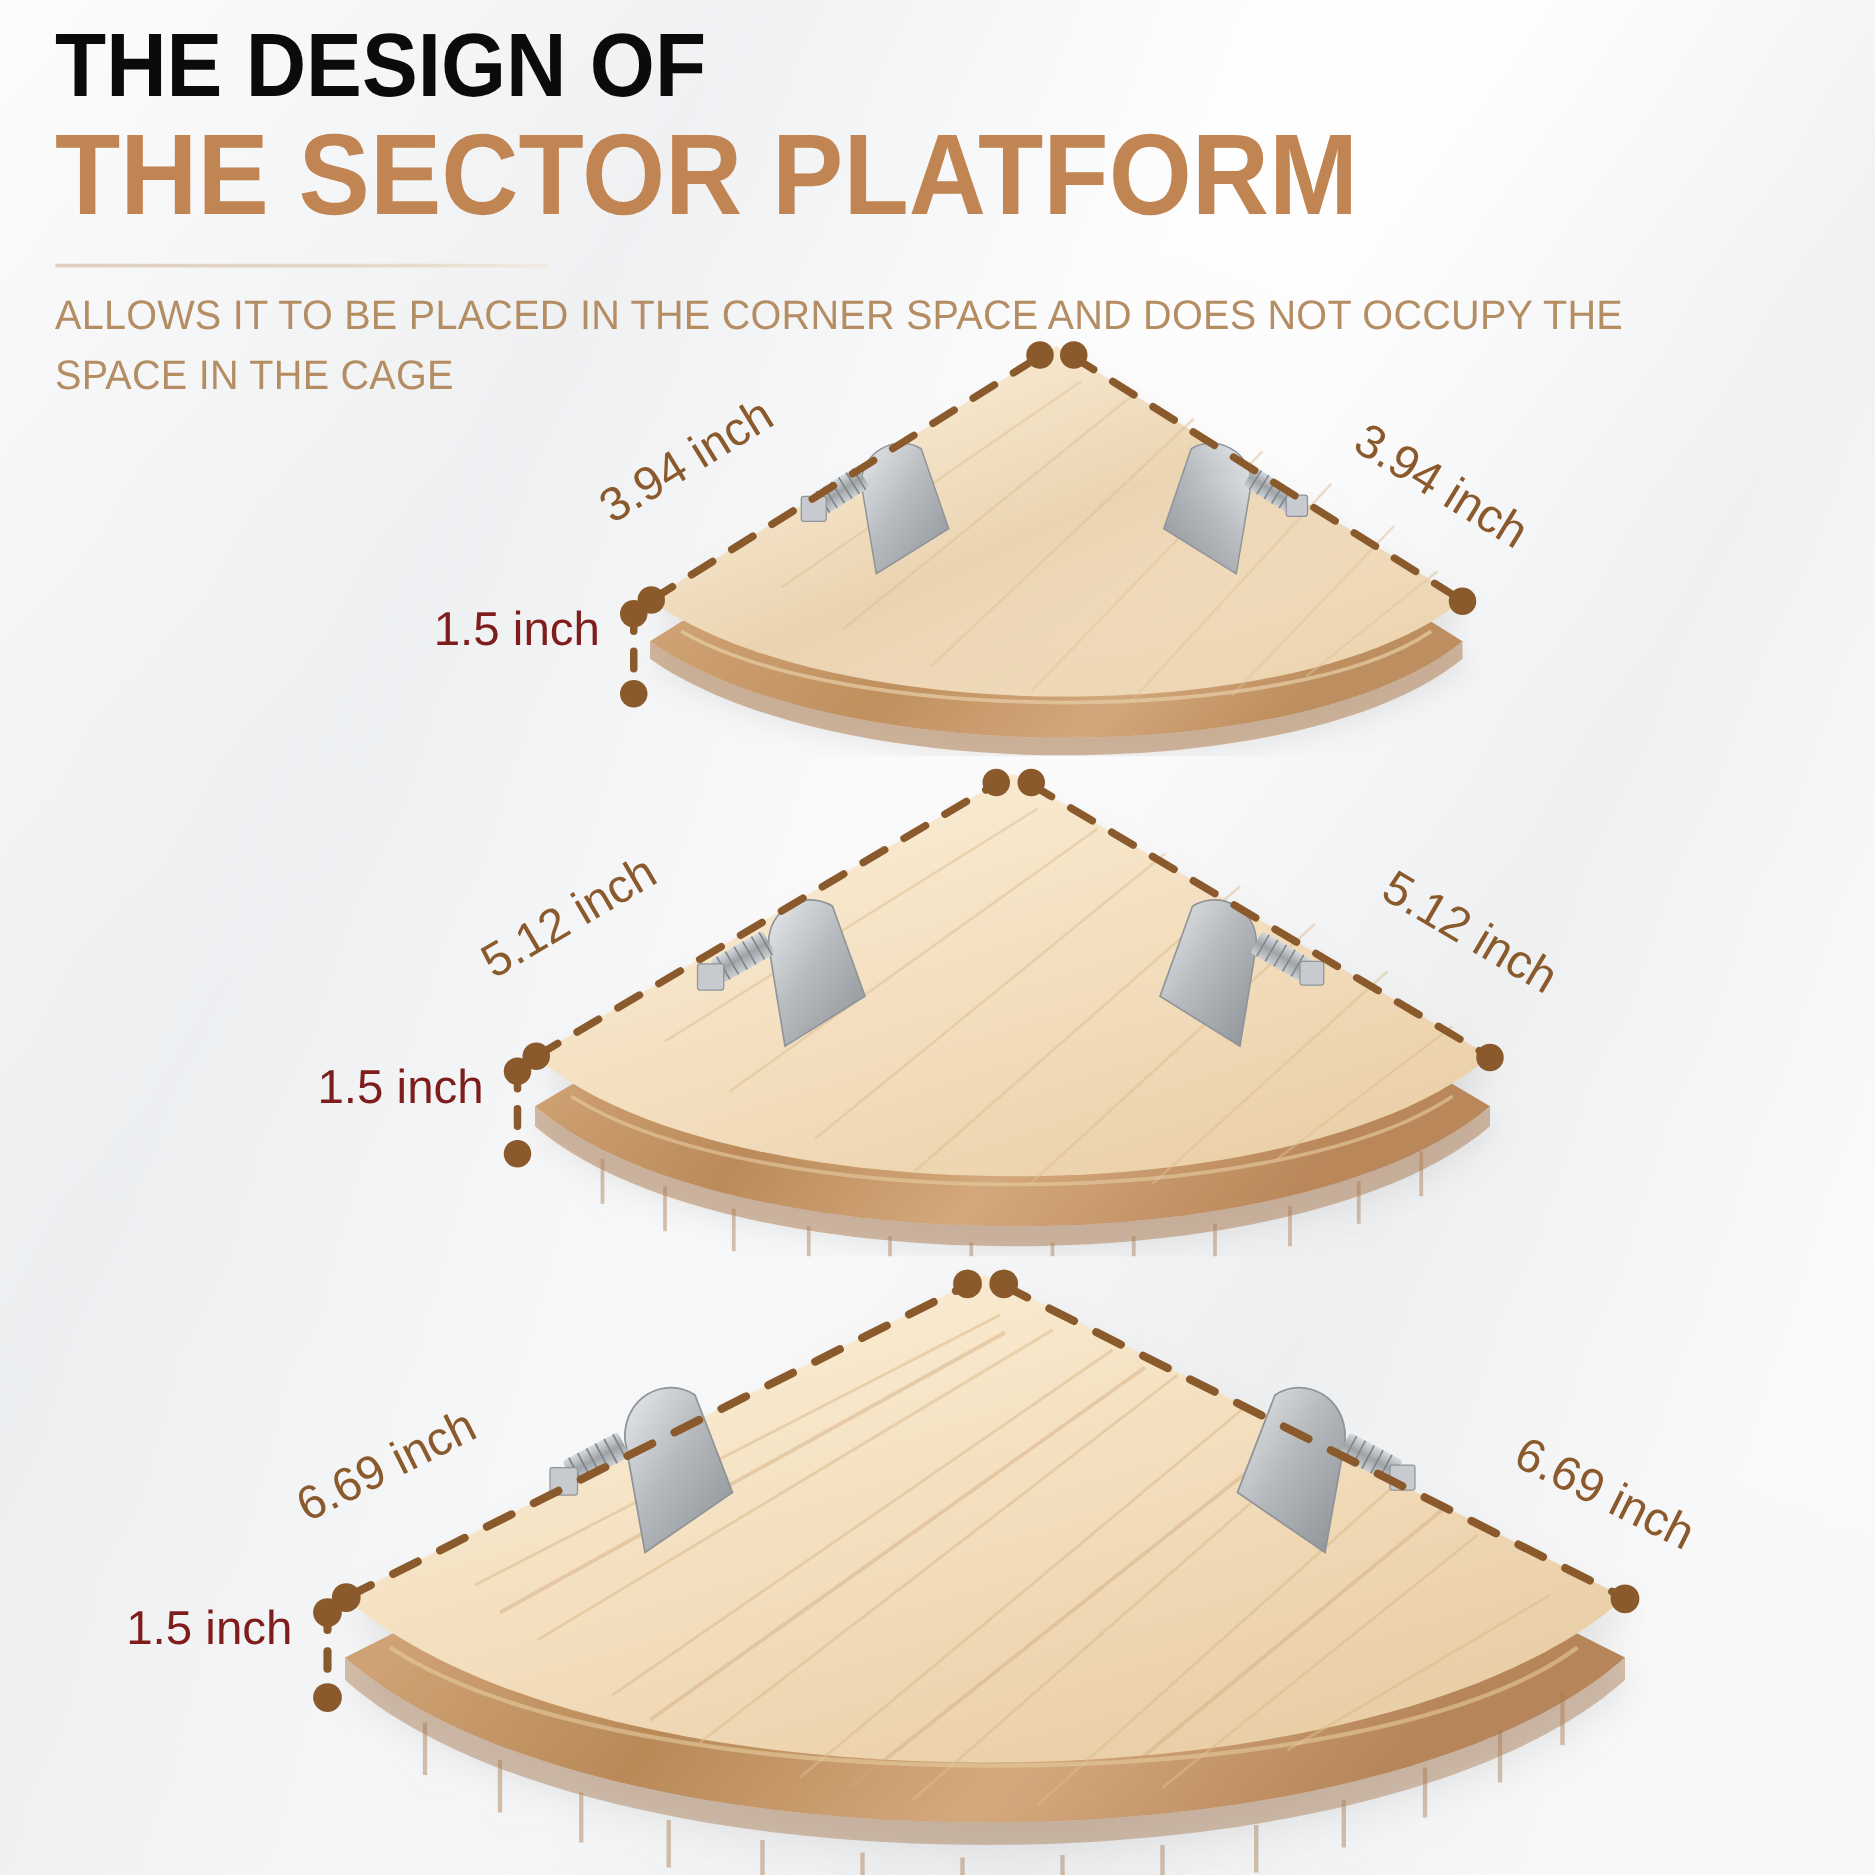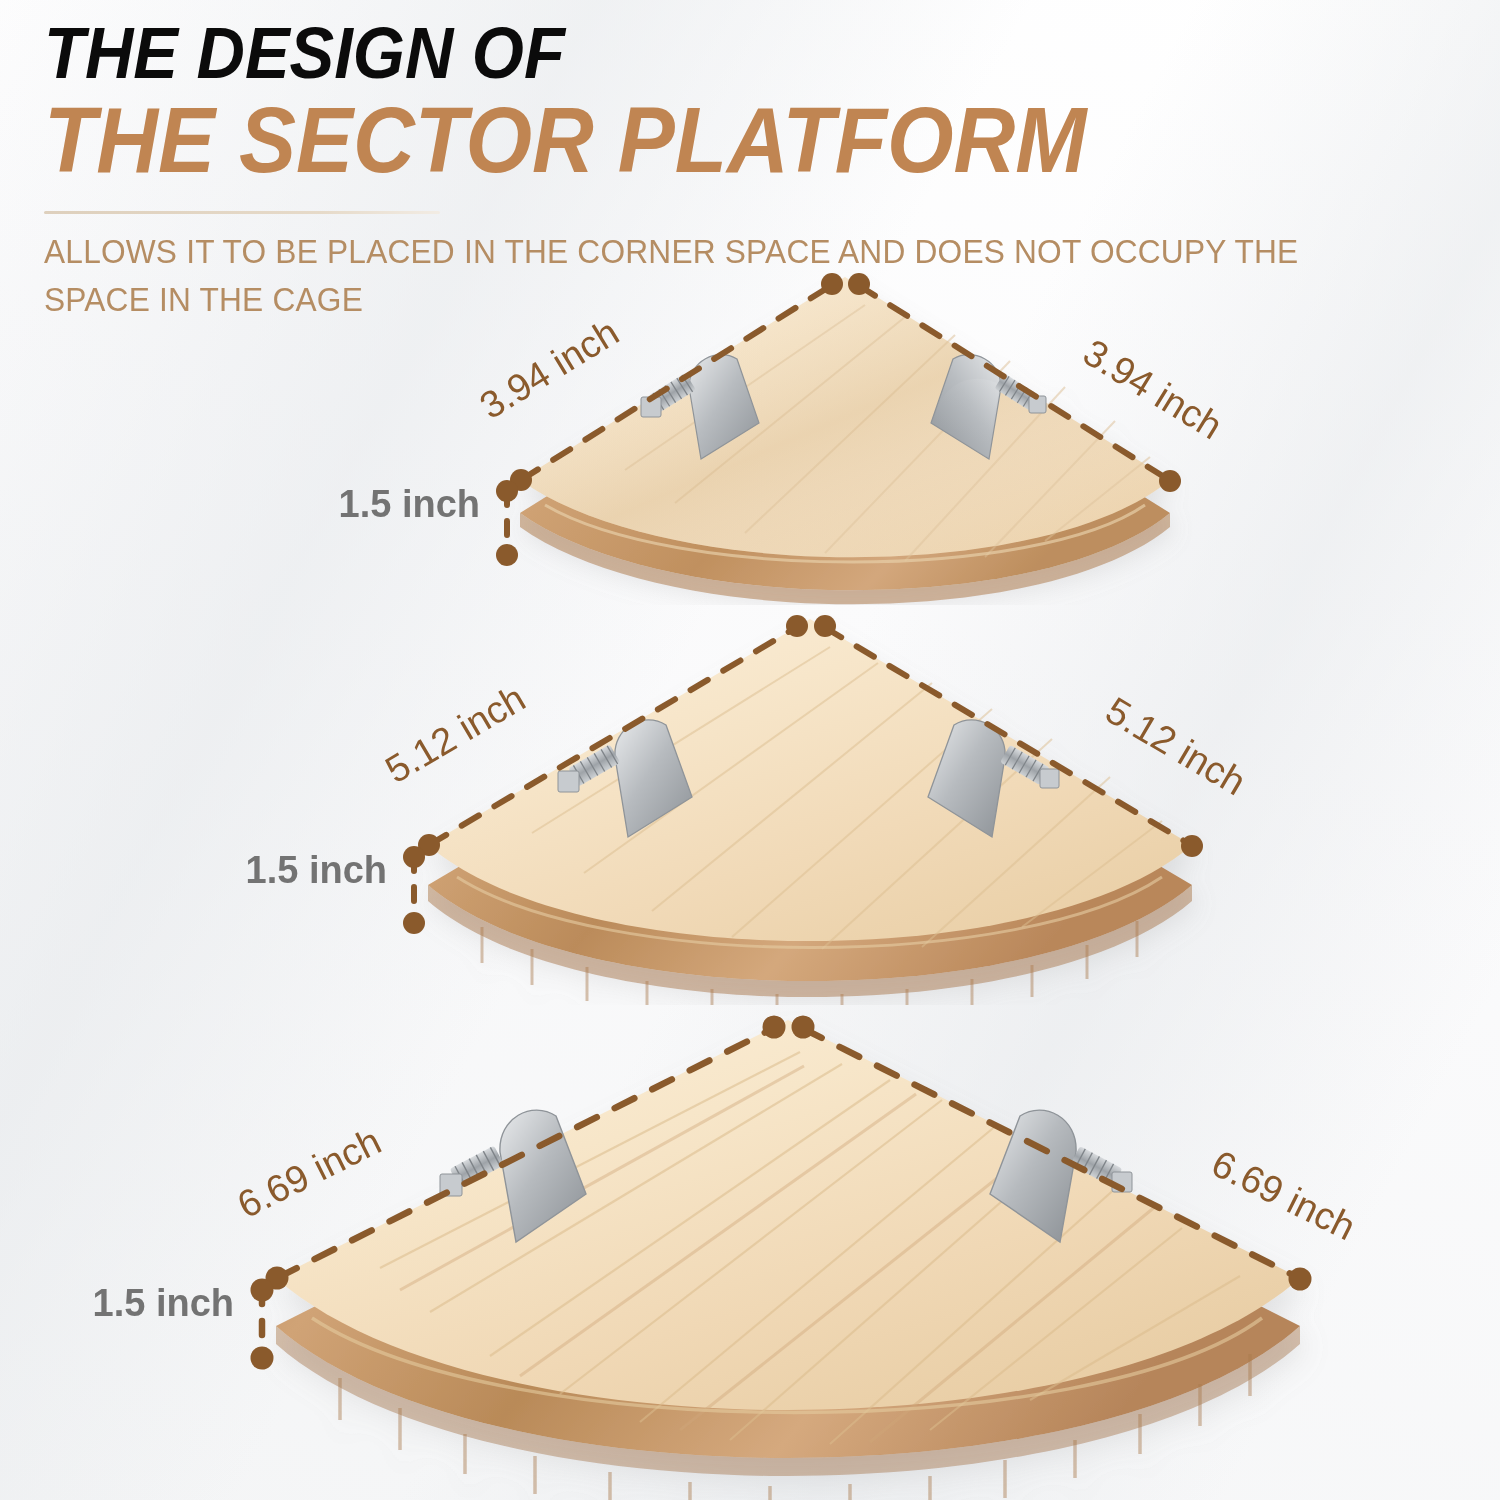--- a/index.html
+++ b/index.html
@@ -9,21 +9,21 @@
     background:#ffffff;
   }
   
   #bg{position:absolute;inset:0;
     background:
       linear-gradient(118deg, rgba(232,234,236,0) 0%, rgba(228,231,234,.55) 26%, rgba(255,255,255,0) 45%),
       linear-gradient(118deg, rgba(255,255,255,0) 52%, rgba(226,229,232,.5) 70%, rgba(255,255,255,0) 88%),
       linear-gradient(200deg,#ffffff 0%,#fbfbfc 40%,#f4f5f6 100%);
   }
   
-  #header{position:absolute;left:44px;top:16px;width:1420px;font-style:italic;}
+  #header{position:absolute;left:44px;top:16px;width:1420px;}
   .h1{
     font-size:72px;line-height:74px;font-weight:700;color:#0b0b0b;
     letter-spacing:0px;font-stretch:condensed;
     transform:scaleX(.93);transform-origin:left center;white-space:nowrap;
   }
   .h2{
     font-size:92px;line-height:96px;font-weight:700;color:#c08552;
     letter-spacing:0px;margin-top:2px;
     transform:scaleX(.93);transform-origin:left center;white-space:nowrap;
   }
@@ -36,21 +36,21 @@
   
   .shelf-group{position:absolute;}
   .shelf{position:absolute;left:0;top:0;}
   .dimlayer{position:absolute;left:0;top:0;pointer-events:none;}
 
   
   .dimtext{
     position:absolute;color:#8a5a2c;white-space:nowrap;
     font-family:"Liberation Sans","DejaVu Sans",sans-serif;font-weight:400;
   }
-  .dim-h{position:absolute;color:#737373;white-space:nowrap;font-weight:700;}
+  .dim-h{position:absolute;color:#7f1d1d;white-space:nowrap;font-weight:400;}
 </style>
 </head>
 <body>
 
 <div id="bg"></div>
 
 <div id="header">
   <div class="h1">THE DESIGN OF</div>
   <div class="h2">THE SECTOR PLATFORM</div>
 </div>

